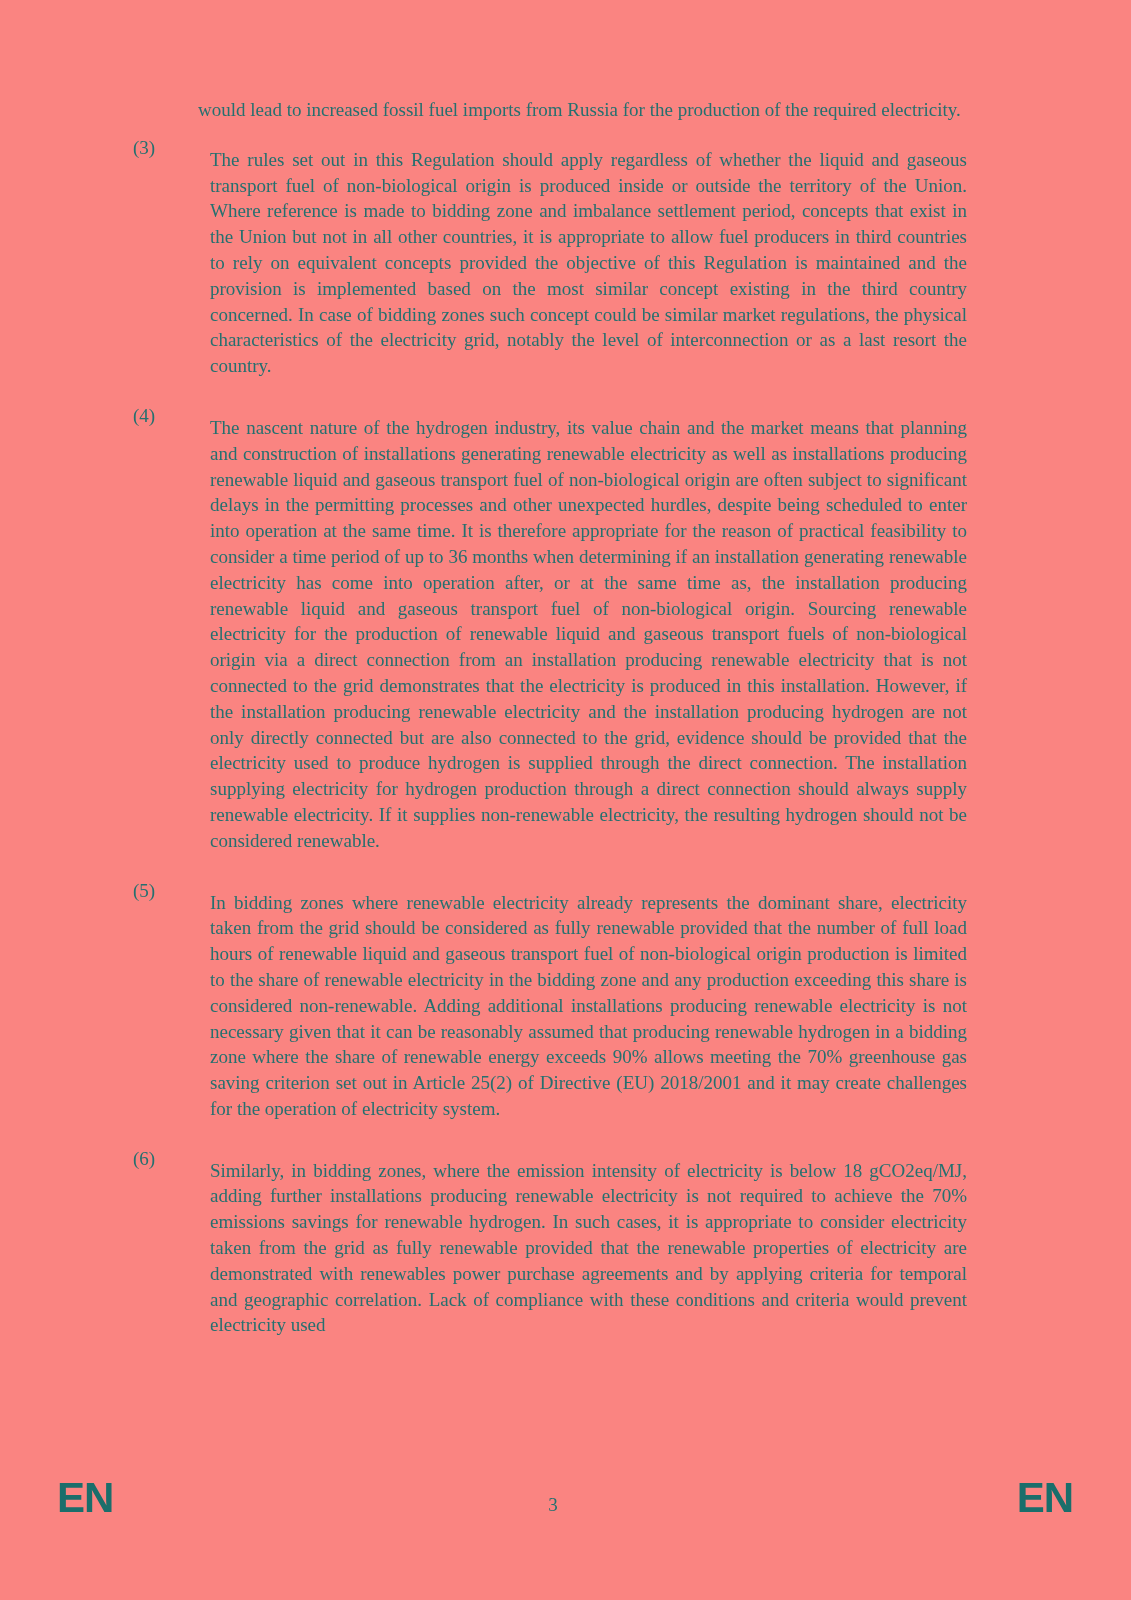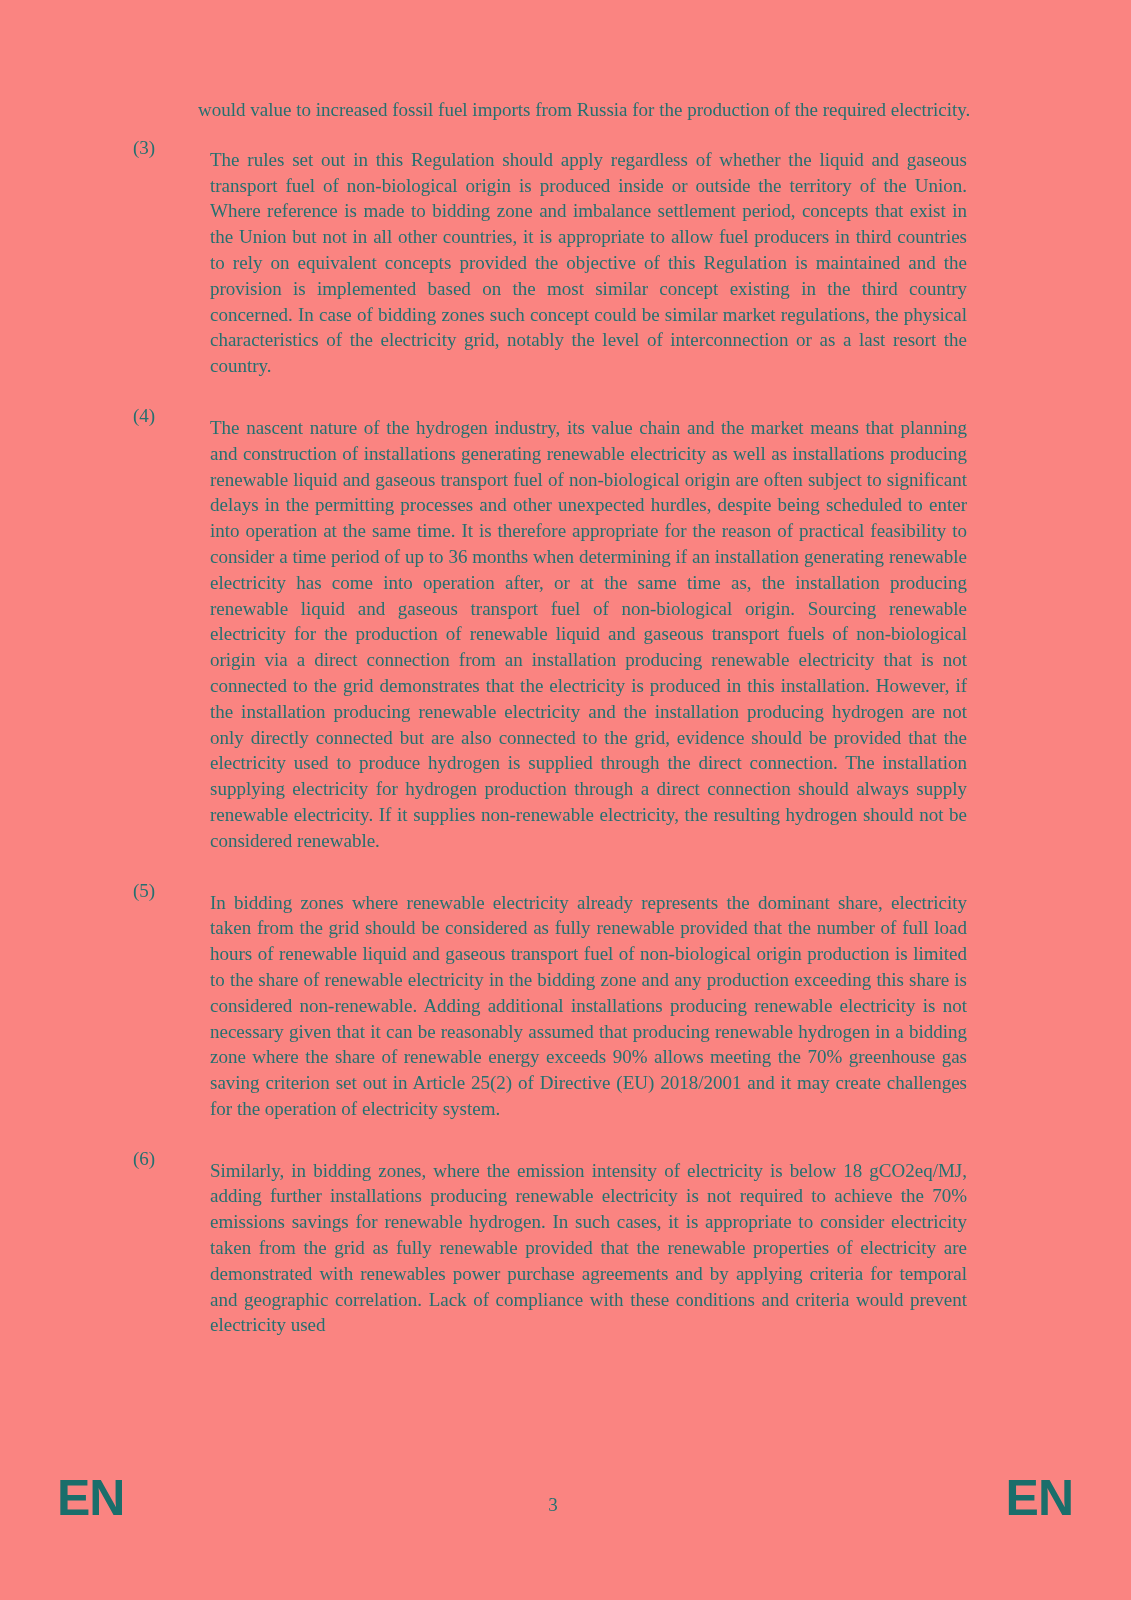--- a/index.html
+++ b/index.html
@@ -44,21 +44,21 @@
   .para .txt {
     margin: 12px;
     width: 781px;
   }
   .footer-lang {
     position: absolute;
     top: 1477px;
     color: #1a6e6b;
     font-family: "Liberation Sans", "DejaVu Sans", sans-serif;
     font-weight: 700;
-    font-size: 50px;
+    font-size: 42px;
     line-height: 42px;
     letter-spacing: -1px;
   }
   .footer-lang.left { left: 57px; }
   .footer-lang.right { right: 58px; }
   .page-number {
     position: absolute;
     top: 1492px;
     left: 0;
     width: 1106px;
@@ -68,21 +68,21 @@
     line-height: 25px;
   }
 </style>
 </head>
 <body>
 
 <div class="page">
 
   <div class="content">
 
-    <p class="continuation">would value to increased fossil fuel imports from Russia for the production of the required electricity.</p>
+    <p class="continuation">would lead to increased fossil fuel imports from Russia for the production of the required electricity.</p>
 
     <div class="para">
       <span class="num">(3)</span>
       <p class="txt">The rules set out in this Regulation should apply regardless of whether the liquid and gaseous transport fuel of non-biological origin is produced inside or outside the territory of the Union. Where reference is made to bidding zone and imbalance settlement period, concepts that exist in the Union but not in all other countries, it is appropriate to allow fuel producers in third countries to rely on equivalent concepts provided the objective of this Regulation is maintained and the provision is implemented based on the most similar concept existing in the third country concerned. In case of bidding zones such concept could be similar market regulations, the physical characteristics of the electricity grid, notably the level of interconnection or as a last resort the country.</p>
     </div>
 
     <div class="para">
       <span class="num">(4)</span>
       <p class="txt">The nascent nature of the hydrogen industry, its value chain and the market means that planning and construction of installations generating renewable electricity as well as installations producing renewable liquid and gaseous transport fuel of non-biological origin are often subject to significant delays in the permitting processes and other unexpected hurdles, despite being scheduled to enter into operation at the same time. It is therefore appropriate for the reason of practical feasibility to consider a time period of up to 36 months when determining if an installation generating renewable electricity has come into operation after, or at the same time as, the installation producing renewable liquid and gaseous transport fuel of non-biological origin. Sourcing renewable electricity for the production of renewable liquid and gaseous transport fuels of non-biological origin via a direct connection from an installation producing renewable electricity that is not connected to the grid demonstrates that the electricity is produced in this installation. However, if the installation producing renewable electricity and the installation producing hydrogen are not only directly connected but are also connected to the grid, evidence should be provided that the electricity used to produce hydrogen is supplied through the direct connection. The installation supplying electricity for hydrogen production through a direct connection should always supply renewable electricity. If it supplies non-renewable electricity, the resulting hydrogen should not be considered renewable.</p>
     </div>

